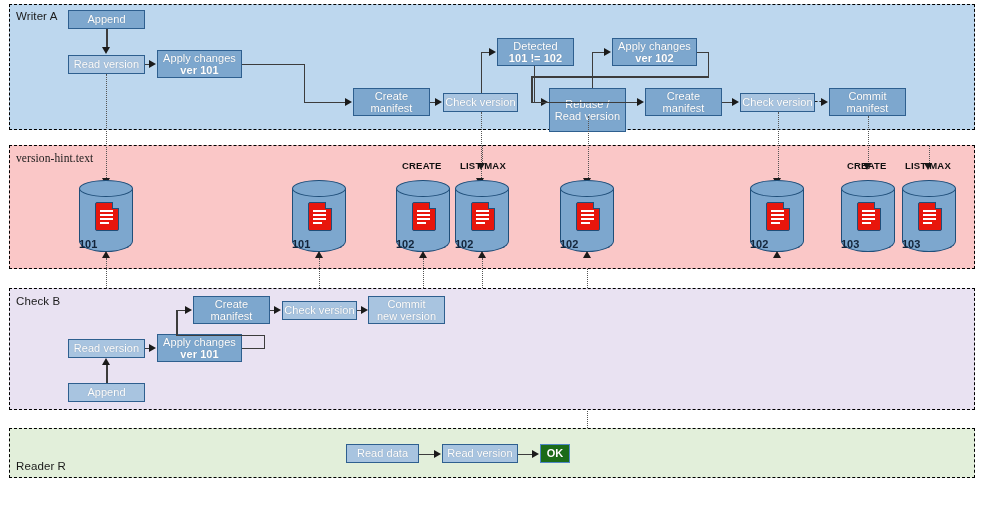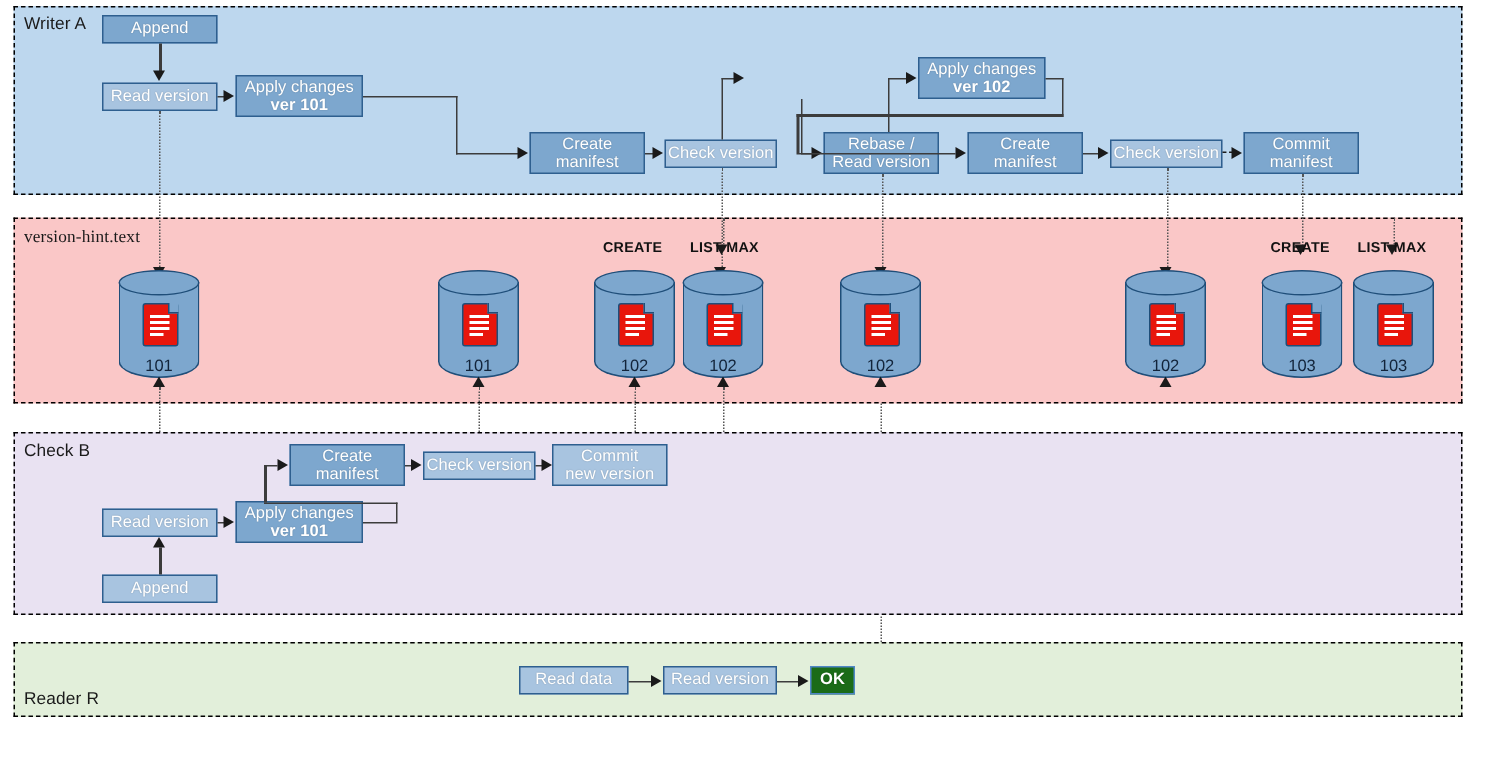--- a/index.html
+++ b/index.html
@@ -44,22 +44,22 @@
 
   
   .cyl{position:absolute;width:54px;height:76px;}
   .cyl .body{position:absolute;left:0;top:8px;width:54px;height:64px;
              box-sizing:border-box;background:#7da7ce;
              border:1.6px solid #1f4e79;border-top:none;
              border-radius:0 0 27px 27px/0 0 11px 11px;}
   .cyl .top{position:absolute;left:0;top:0;width:54px;height:17px;
             box-sizing:border-box;background:#7da7ce;
             border:1.6px solid #1f4e79;border-radius:50%;}
-  .cyl .num{position:absolute;left:0;bottom:6px;width:54px;text-align:center;
-            font-size:11px;font-weight:normal;color:#12243a;margin-top:24px;}
+  .cyl .num{position:absolute;left:0;bottom:6px;width:54px;text-align:left;
+            font-size:11px;font-weight:bold;color:#12243a;margin-top:24px;}
   .doc{position:absolute;left:16px;top:22px;width:22px;height:27px;
        background:#e8160c;border:1.2px solid #1f4e79;border-radius:2px;}
   .doc::after{content:"";position:absolute;right:-1px;top:-1px;
        width:6px;height:6px;background:#7da7ce;
        border-left:1.2px solid #1f4e79;border-bottom:1.2px solid #1f4e79;}
   .doc i{position:absolute;left:4px;width:13px;height:1.6px;background:#ffffff;display:block;}
   .doc i:nth-child(1){top:7px;}
   .doc i:nth-child(2){top:11px;}
   .doc i:nth-child(3){top:15px;}
   .doc i:nth-child(4){top:19px;width:9px;}
@@ -84,21 +84,25 @@
     <span>Apply changes</span>
     <b>ver 101</b>
   </div>
   <div class="node" style="left:353px;top:88px;width:77px;height:28px;flex-direction:column;">
     <span>Create</span>
     <span>manifest</span>
   </div>
   <div class="node lite" style="left:443px;top:93px;width:75px;height:19px;">
     <span>Check version</span>
   </div>
-  <div class="node" style="left:549px;top:88px;width:77px;height:28px;flex-direction:column;">
+  <div class="node" style="left:497px;top:38px;width:77px;height:28px;flex-direction:column;">
+    <span>Detected</span>
+    <b>101 != 102</b>
+  </div>
+  <div class="node" style="left:549px;top:88px;width:77px;height:44px;flex-direction:column;">
     <span>Rebase /</span>
     <span>Read version</span>
   </div>
   <div class="node" style="left:612px;top:38px;width:85px;height:28px;flex-direction:column;">
     <span>Apply changes</span>
     <b>ver 102</b>
   </div>
   <div class="node" style="left:645px;top:88px;width:77px;height:28px;flex-direction:column;">
     <span>Create</span>
     <span>manifest</span>

